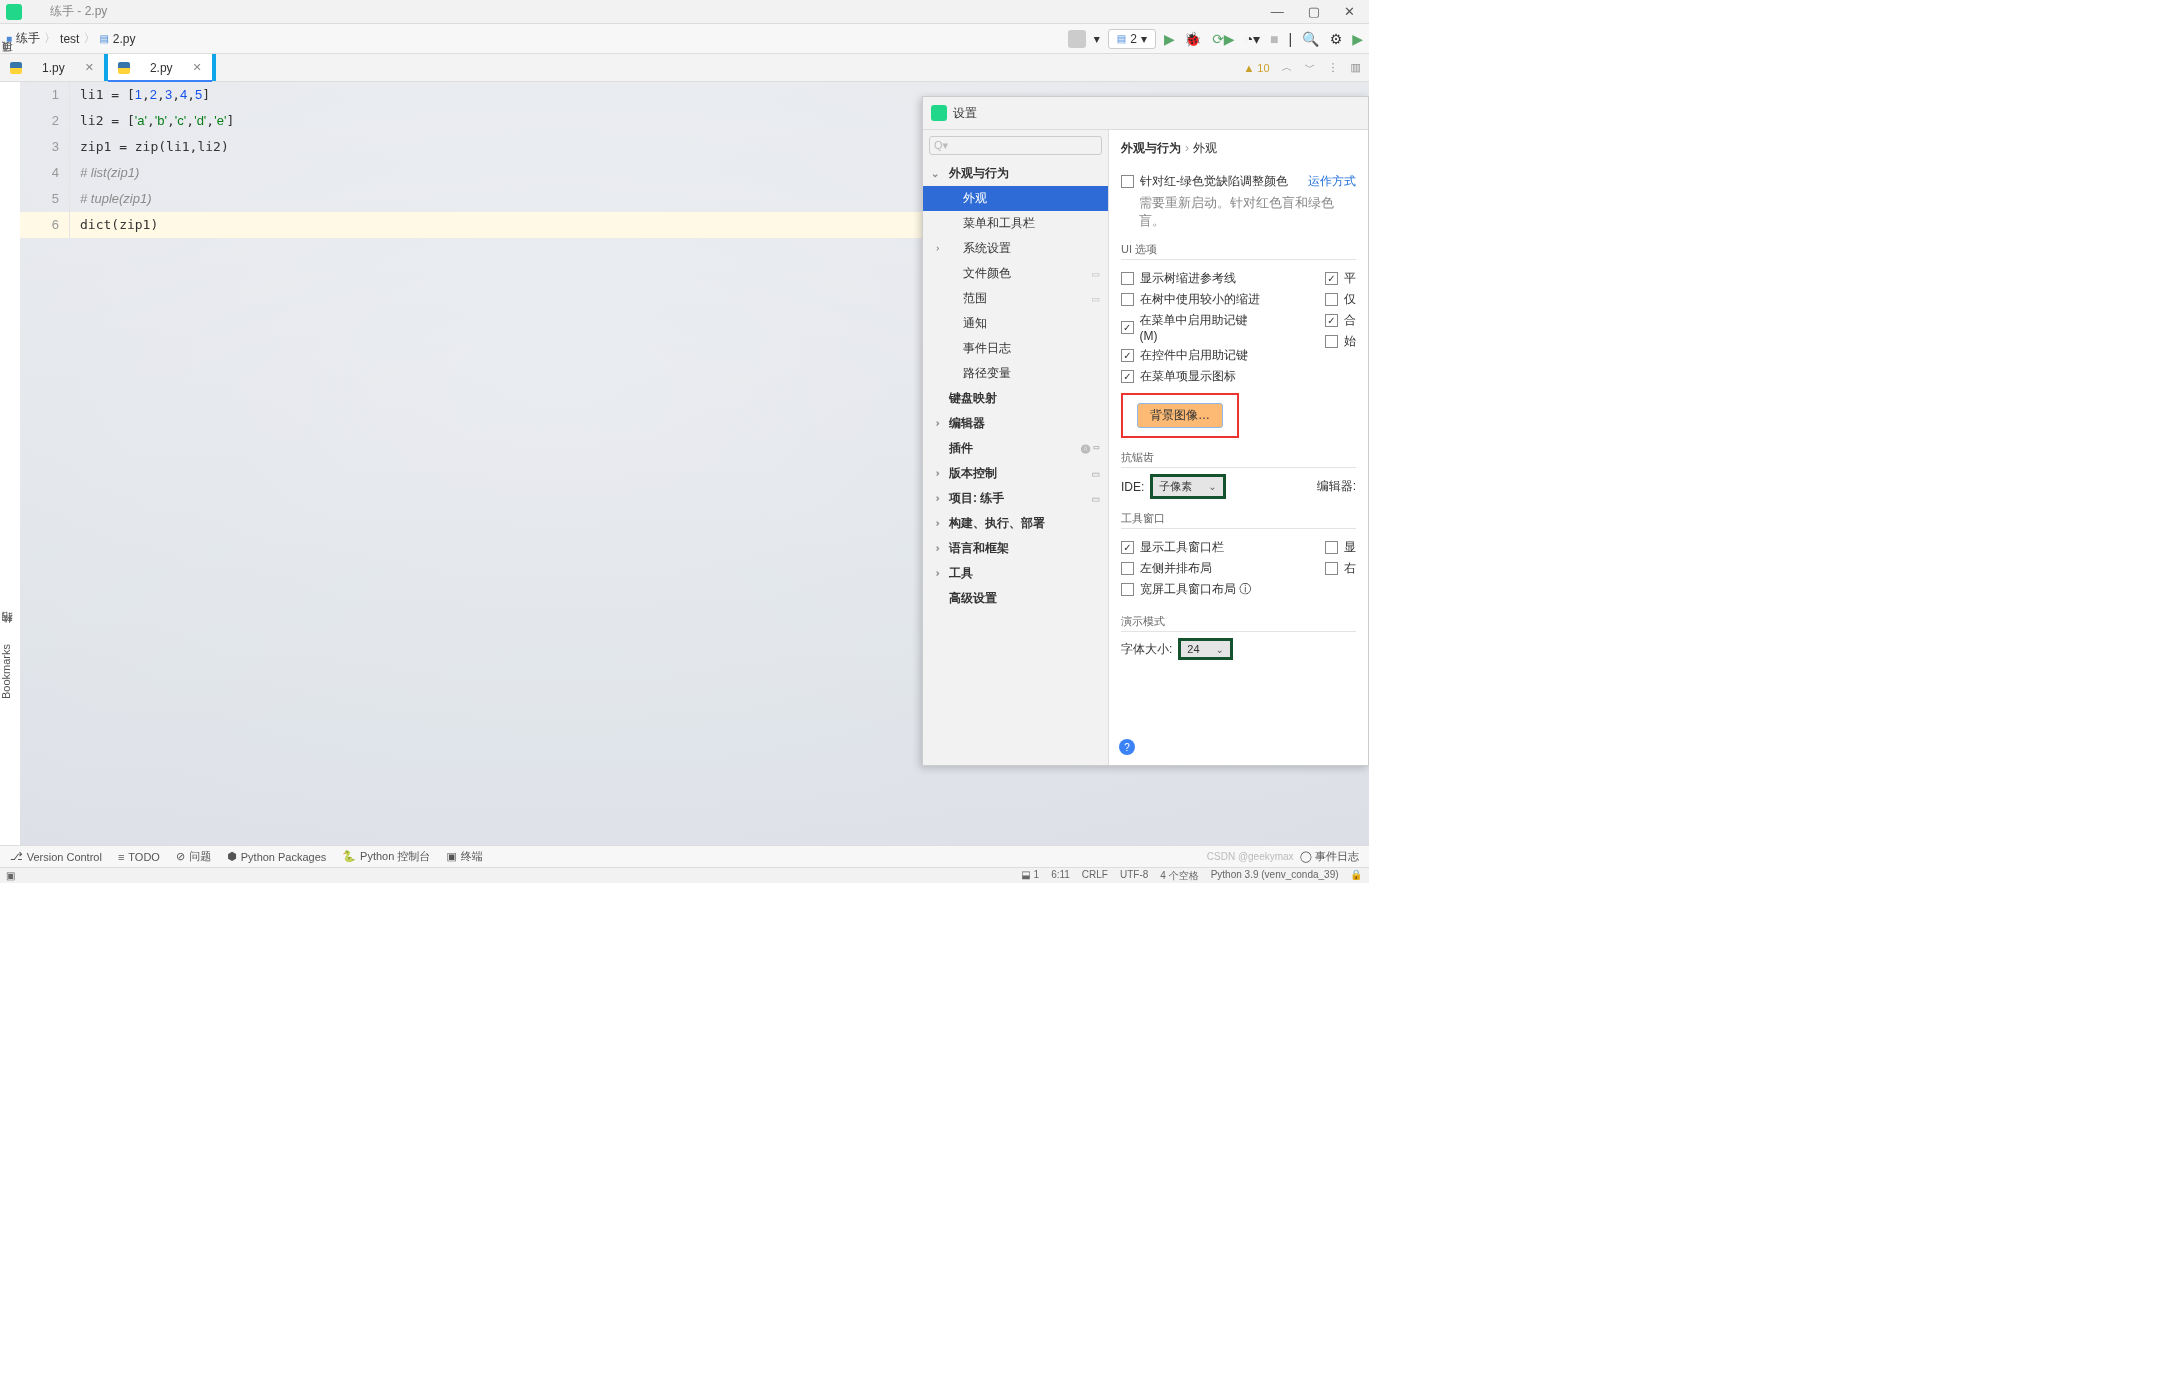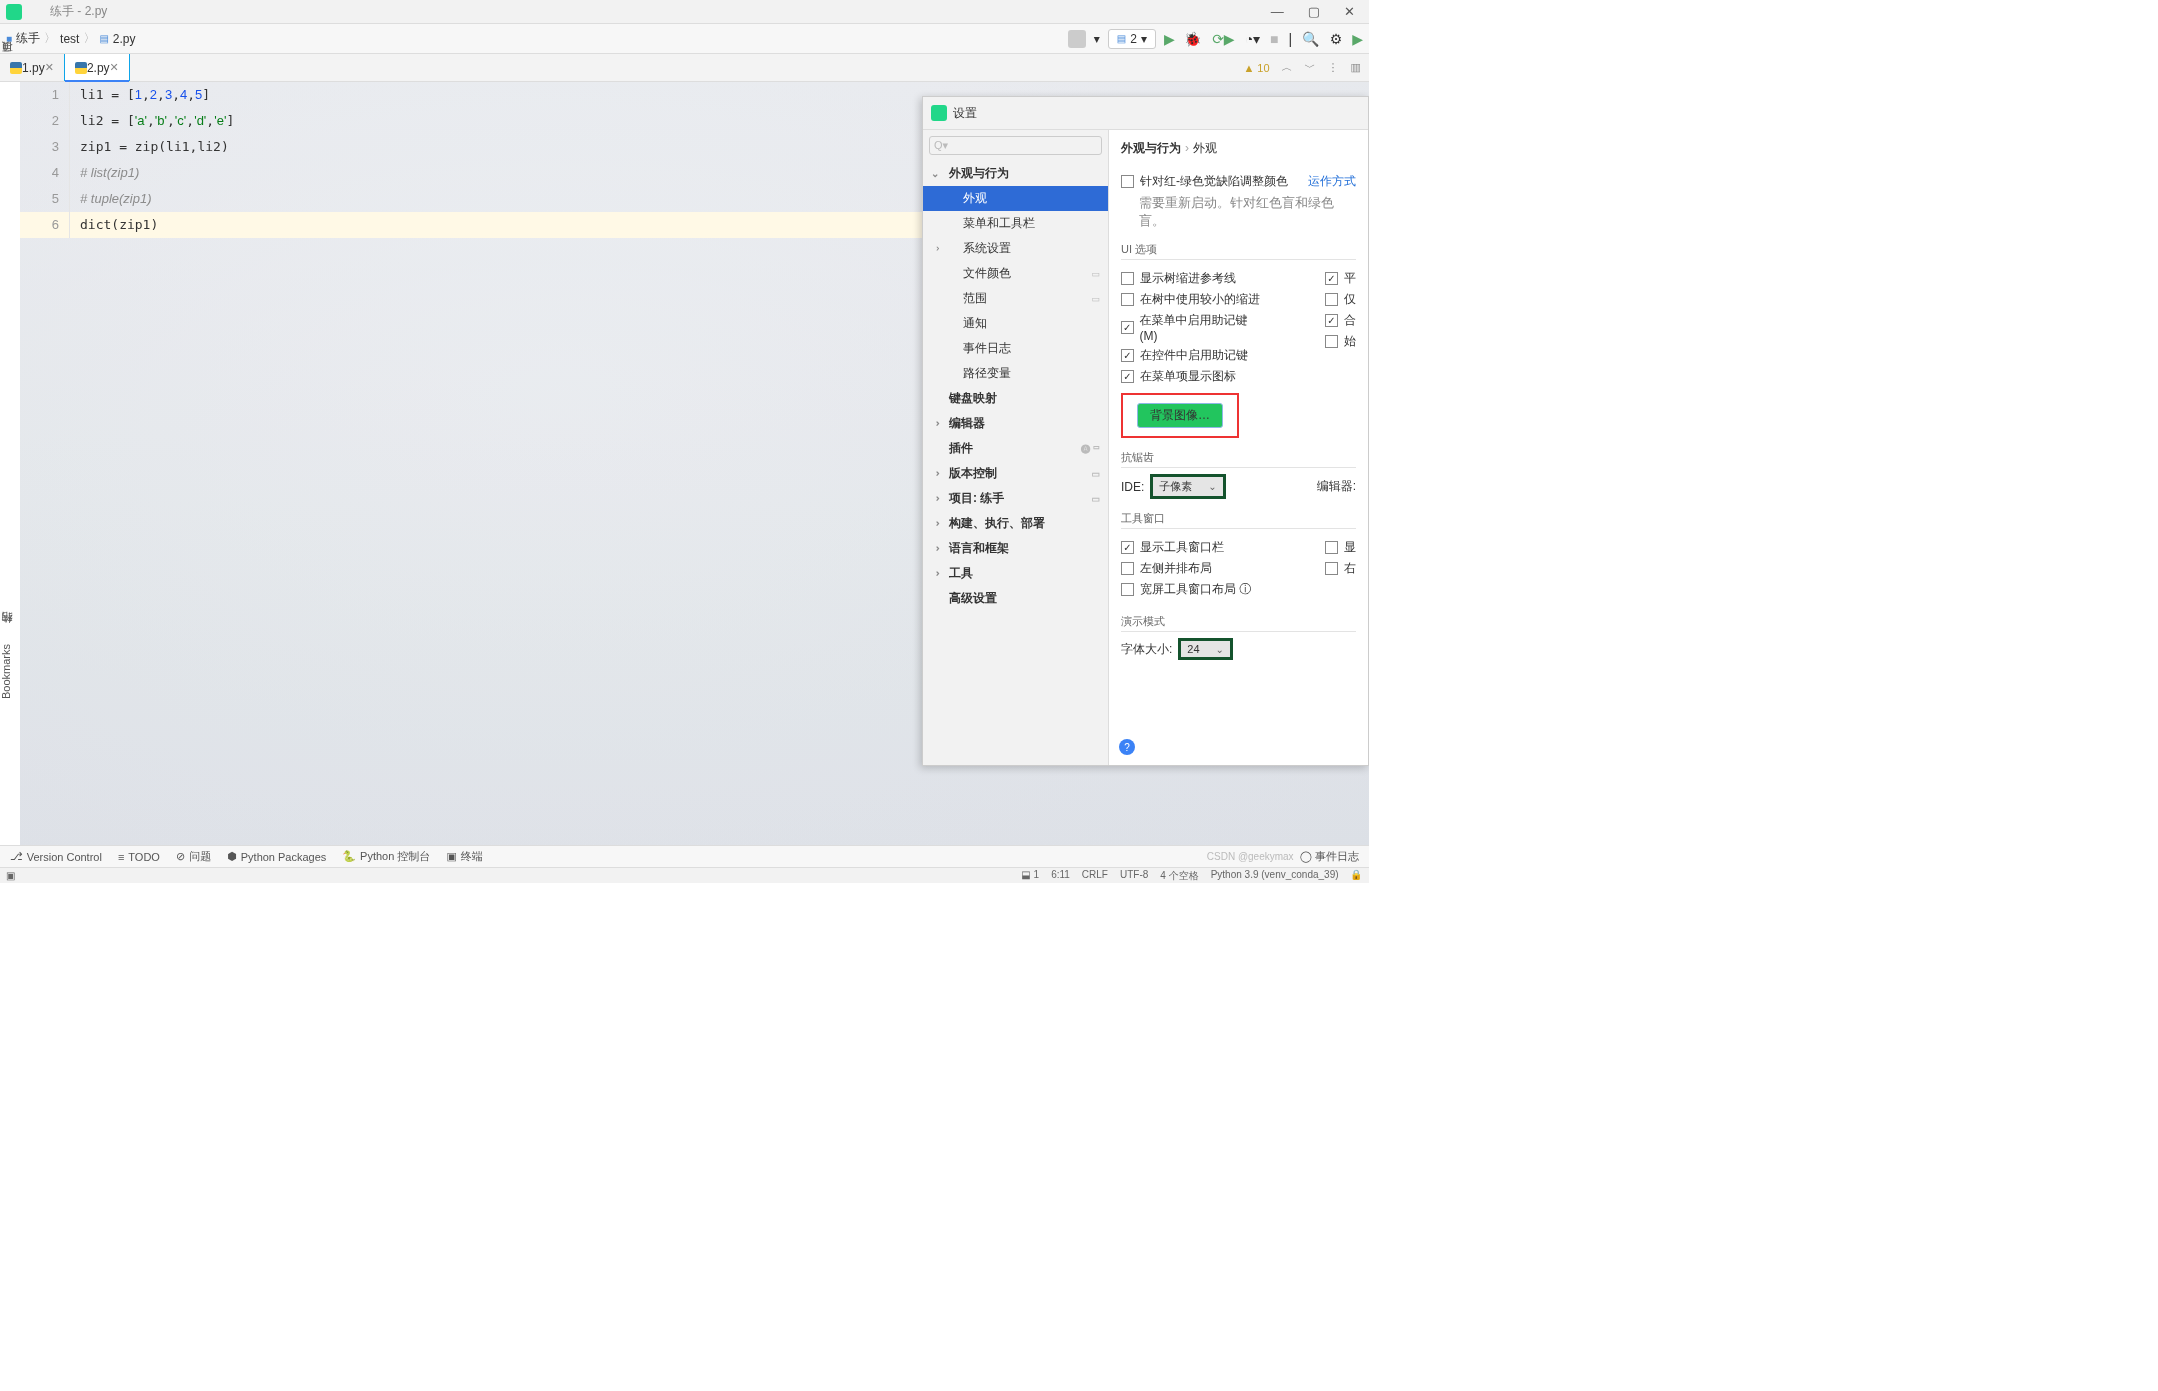--- a/index.html
+++ b/index.html
@@ -15,21 +15,21 @@
 .toolbar { height: 30px; display: flex; align-items: center; background: #f7f7f7; border-bottom: 1px solid #ddd; padding: 0 6px; }
 .breadcrumb { display: flex; align-items: center; gap: 4px; }
 .breadcrumb .sep { color: #aaa; }
 .tb-right { margin-left: auto; display: flex; align-items: center; gap: 8px; }
 .avatar-icn { width: 18px; height: 18px; background: #ccc; border-radius: 3px; }
 .run-cfg { border: 1px solid #ccc; background: #fff; padding: 2px 8px; display: flex; align-items: center; gap: 4px; border-radius: 3px; }
 .tb-icons { display: flex; gap: 10px; align-items: center; font-size: 14px; }
 .green { color: #59a869; }
 
 .tabs { height: 28px; display: flex; align-items: center; background: #f3f3f3; border-bottom: 1px solid #ddd; }
-.tab { height: 100%; display: flex; align-items: center; padding: 0 10px; gap: 0; border-right: 1px solid #0ea5e9; position: relative; }
+.tab { height: 100%; display: flex; align-items: center; padding: 0 10px; gap: 20px; border-right: 4px solid #0ea5e9; position: relative; }
 .tab.active { background: #fff; }
 .tab.active::after { content:""; position: absolute; bottom:-1px; left:0; right:0; height:2px; background:#3b82f6; }
 .tab .py-icn { width: 12px; height: 12px; background: linear-gradient(#3776ab 50%, #ffd43b 50%); border-radius: 2px; }
 .tab .close { color: #888; font-size: 11px; }
 .tabs-right { margin-left: auto; display: flex; align-items: center; gap: 12px; padding-right: 8px; color: #888; font-size: 11px; }
 .warn-badge { color: #c9a12a; }
 
 .left-tool { position: absolute; left: 0; top: 54px; width: 20px; text-align: center; font-size: 11px; }
 .left-tool div { writing-mode: vertical-rl; transform: rotate(180deg); padding: 6px 0; color: #555; }
 
@@ -60,21 +60,21 @@
 .dlg-right { flex: 1; padding: 10px 12px; overflow: hidden; background: #fff; }
 .crumb { font-size: 12px; margin-bottom: 16px; }
 .crumb .sep { color: #aaa; margin: 0 4px; }
 .cbk-row { display: flex; align-items: center; gap: 6px; margin: 4px 0; font-size: 12px; }
 .cbk { width: 13px; height: 13px; border: 1px solid #888; display: inline-flex; align-items: center; justify-content: center; font-size: 10px; color: #333; }
 .cbk.chk::after { content: "✓"; }
 .hint { color: #888; font-size: 13px; padding-left: 18px; margin-bottom: 8px; }
 .link { color: #2470d8; }
 .section-hdr { margin-top: 12px; color: #666; font-size: 11px; border-bottom: 1px solid #e3e3e3; padding-bottom: 2px; margin-bottom: 6px; }
 .cols { display: flex; gap: 64px; }
-.btn-bg { border: 1px solid #8fb7e6; background: #22c55e; padding: 3px 12px; border-radius: 3px; display: inline-block; }
+.btn-bg { border: 1px solid #8fb7e6; background: #fdba74; padding: 3px 12px; border-radius: 3px; display: inline-block; }
 .red-box { border: 2px solid #e33; padding: 8px 14px; display: inline-block; margin-top: 4px; }
 .sel-box { border: 3px solid #14532d; padding: 2px 6px; background: #e5e5e5; display: inline-flex; align-items: center; gap: 16px; font-size: 11px; }
 .sel-box::after { content: "⌄"; color: #666; font-size: 10px; }
 .help-circle { width: 16px; height: 16px; border-radius: 50%; background: #3b82f6; color: #fff; display: flex; align-items: center; justify-content: center; font-size: 10px; position: absolute; bottom: 10px; left: 10px; }
 
 .bottom-bar { position: absolute; left: 0; right: 0; bottom: 16px; height: 22px; border-top: 1px solid #ddd; background: #f7f7f7; display: flex; align-items: center; padding: 0 10px; gap: 16px; font-size: 11px; color: #555; }
 .bb-item { display: flex; align-items: center; gap: 4px; }
 .bb-right { margin-left: auto; display: flex; align-items: center; gap: 6px; }
 .status-bar { position: absolute; left: 0; right: 0; bottom: 0; height: 16px; background: #f2f2f2; border-top: 1px solid #ddd; display: flex; align-items: center; padding: 0 6px; font-size: 10px; color: #666; }
 .status-bar .sb-right { margin-left: auto; display: flex; gap: 12px; }

